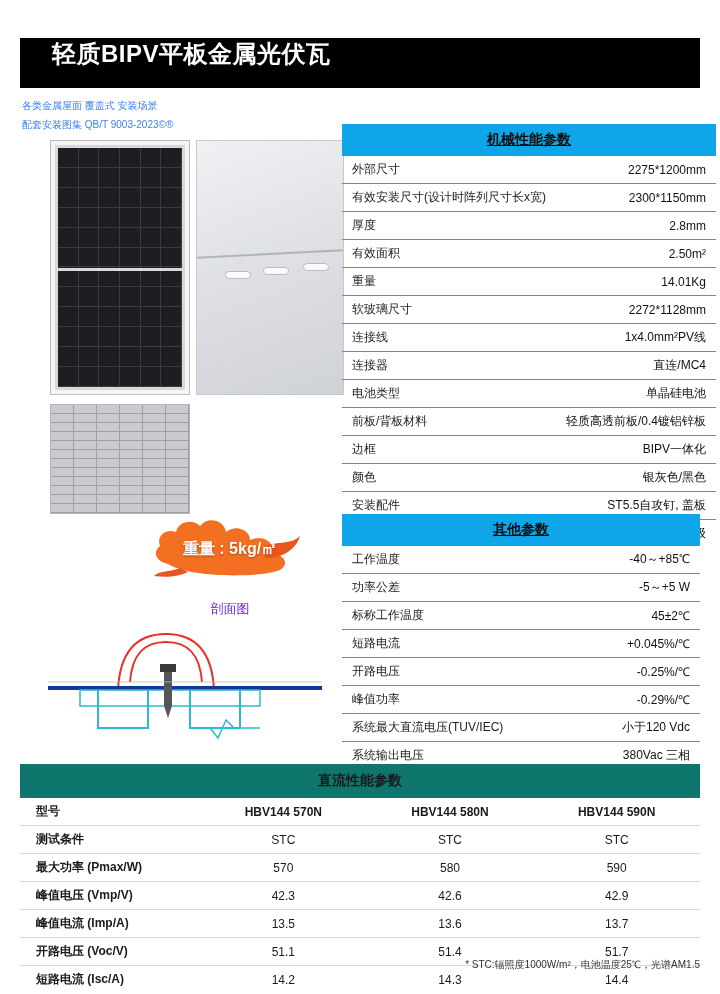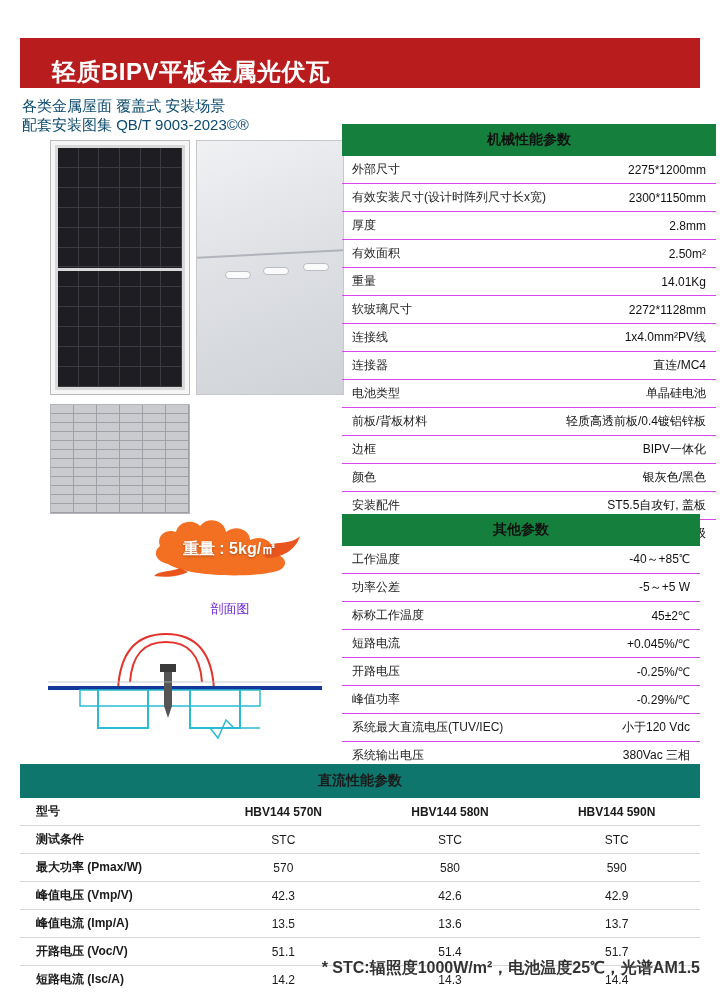--- a/index.html
+++ b/index.html
@@ -18,39 +18,39 @@
     position: relative;
     width: 720px; height: 994px;
     background: #fff;
   }
 
   
   .header-bar {
     position: absolute;
     left: 20px; top: 38px;
     width: 680px; height: 50px;
-    background: #b91c1c;
+    background: #000000;
     display: flex;
-    align-items: flex-end;
+    align-items: flex-start;
   }
   .header-title {
     color: #ffffff;
     font-size: 24px;
     font-weight: bold;
     letter-spacing: 0.5px;
     padding-left: 32px;
   }
 
   .subtitle-block {
     position: absolute;
     left: 22px; top: 96px;
     width: 320px;
-    font-size: 15px;
+    font-size: 10px;
     line-height: 19px;
-    color: #0c4a6e;
+    color: #3b82f6;
   }
 
   
   .panel-main {
     position: absolute;
     left: 50px; top: 140px;
     width: 140px; height: 255px;
     background: #f5f5f5;
     border: 1px solid #bbb;
     overflow: hidden;
@@ -144,27 +144,28 @@
     width: 290px; height: 130px;
   }
 
   
   .tbl {
     position: absolute;
     border-collapse: collapse;
     font-size: 12px;
   }
   .tbl th.tbl-head {
-    background: #15803d;
+    background: #0ea5e9;
     color: #111;
     font-size: 14px;
     font-weight: bold;
     padding: 7px 0;
     text-align: center;
     border: none;
+    text-decoration: underline;
   }
   .tbl td {
     padding: 5px 10px;
     border-bottom: 1px solid #d946ef;
     white-space: nowrap;
   }
   .tbl tr:last-child td { border-bottom: none; }
   .tbl td.k { text-align: left; color: #222; }
   .tbl td.v { text-align: right; color: #111; }
 
@@ -196,23 +197,22 @@
     font-weight: bold;
     width: 180px;
   }
   #dc-table td.cell { text-align: center; }
   #dc-table tr.hdr td { font-weight: bold; }
   #dc-table tr:last-child td { border-bottom: none; }
 
   .footnote {
     position: absolute;
     right: 20px; top: 958px;
-    font-size: 16px;
+    font-size: 10px;
     color: #333;
-    font-weight: bold;
   }
 </style>
 </head>
 <body>
 
 <div class="page">
 
   <div class="header-bar">
     <div class="header-title">轻质BIPV平板金属光伏瓦</div>
   </div>

